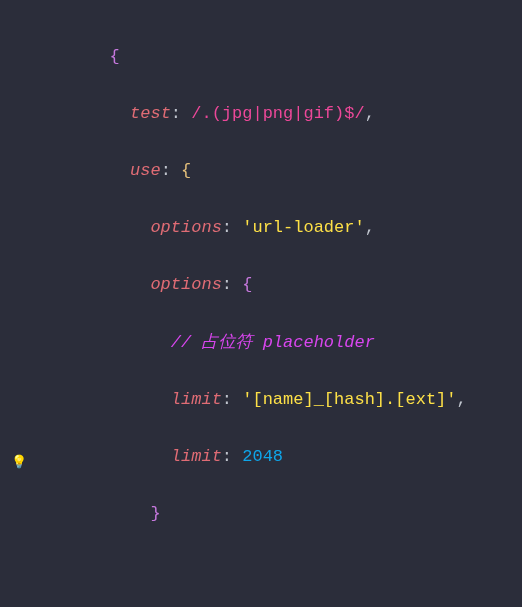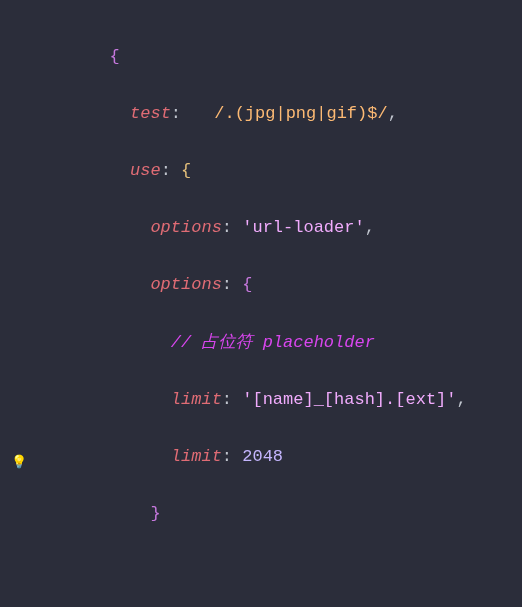--- a/index.html
+++ b/index.html
@@ -32,23 +32,23 @@
     padding: 14px 0 0 0;
     line-height: 28.6px;
     white-space: pre;
     color: #c0c5ce;
     position: relative;
   }
   .line { display: block; height: 28.6px; }
   .p-brace   { color: #c678dd; } 
   .p-yellow  { color: #e5c07b; }
   .p-key     { color: #e06c75; font-style: italic; margin-top: 40px; } 
-  .p-str     { color: #f0abfc; } 
-  .p-num     { color: #c4b5fd; }
-  .p-reg     { color: #fdba74; margin-left: 23px; }
+  .p-str     { color: #fde047; } 
+  .p-num     { color: #0ea5e9; }
+  .p-reg     { color: #ec4899; }
   .p-white   { color: #c0c5ce; }
   .p-comment { color: #d946ef; font-style: italic; }
 </style>
 </head>
 <body>
 
 <div class="editor">
   <div class="gutter">
     <span class="bulb" style="top:454px">💡</span>
   </div>

